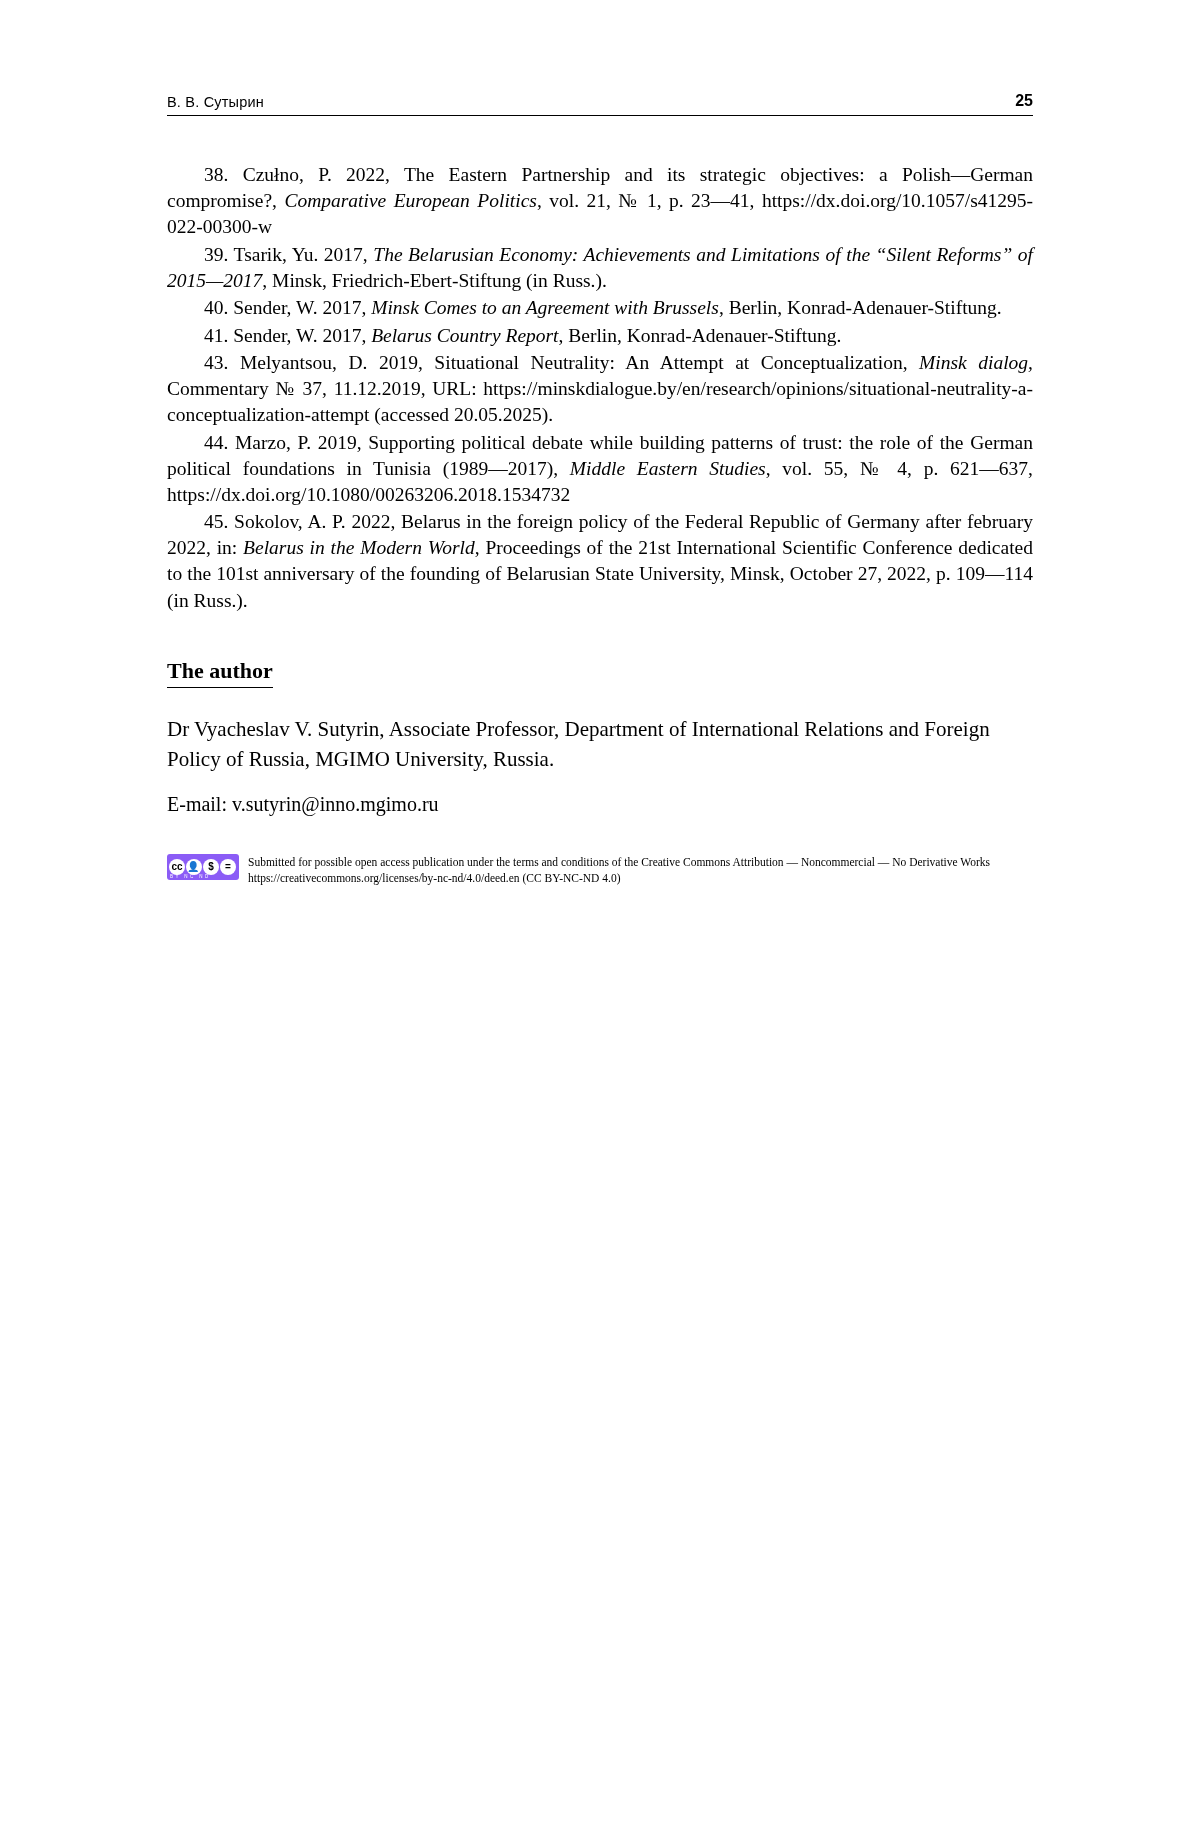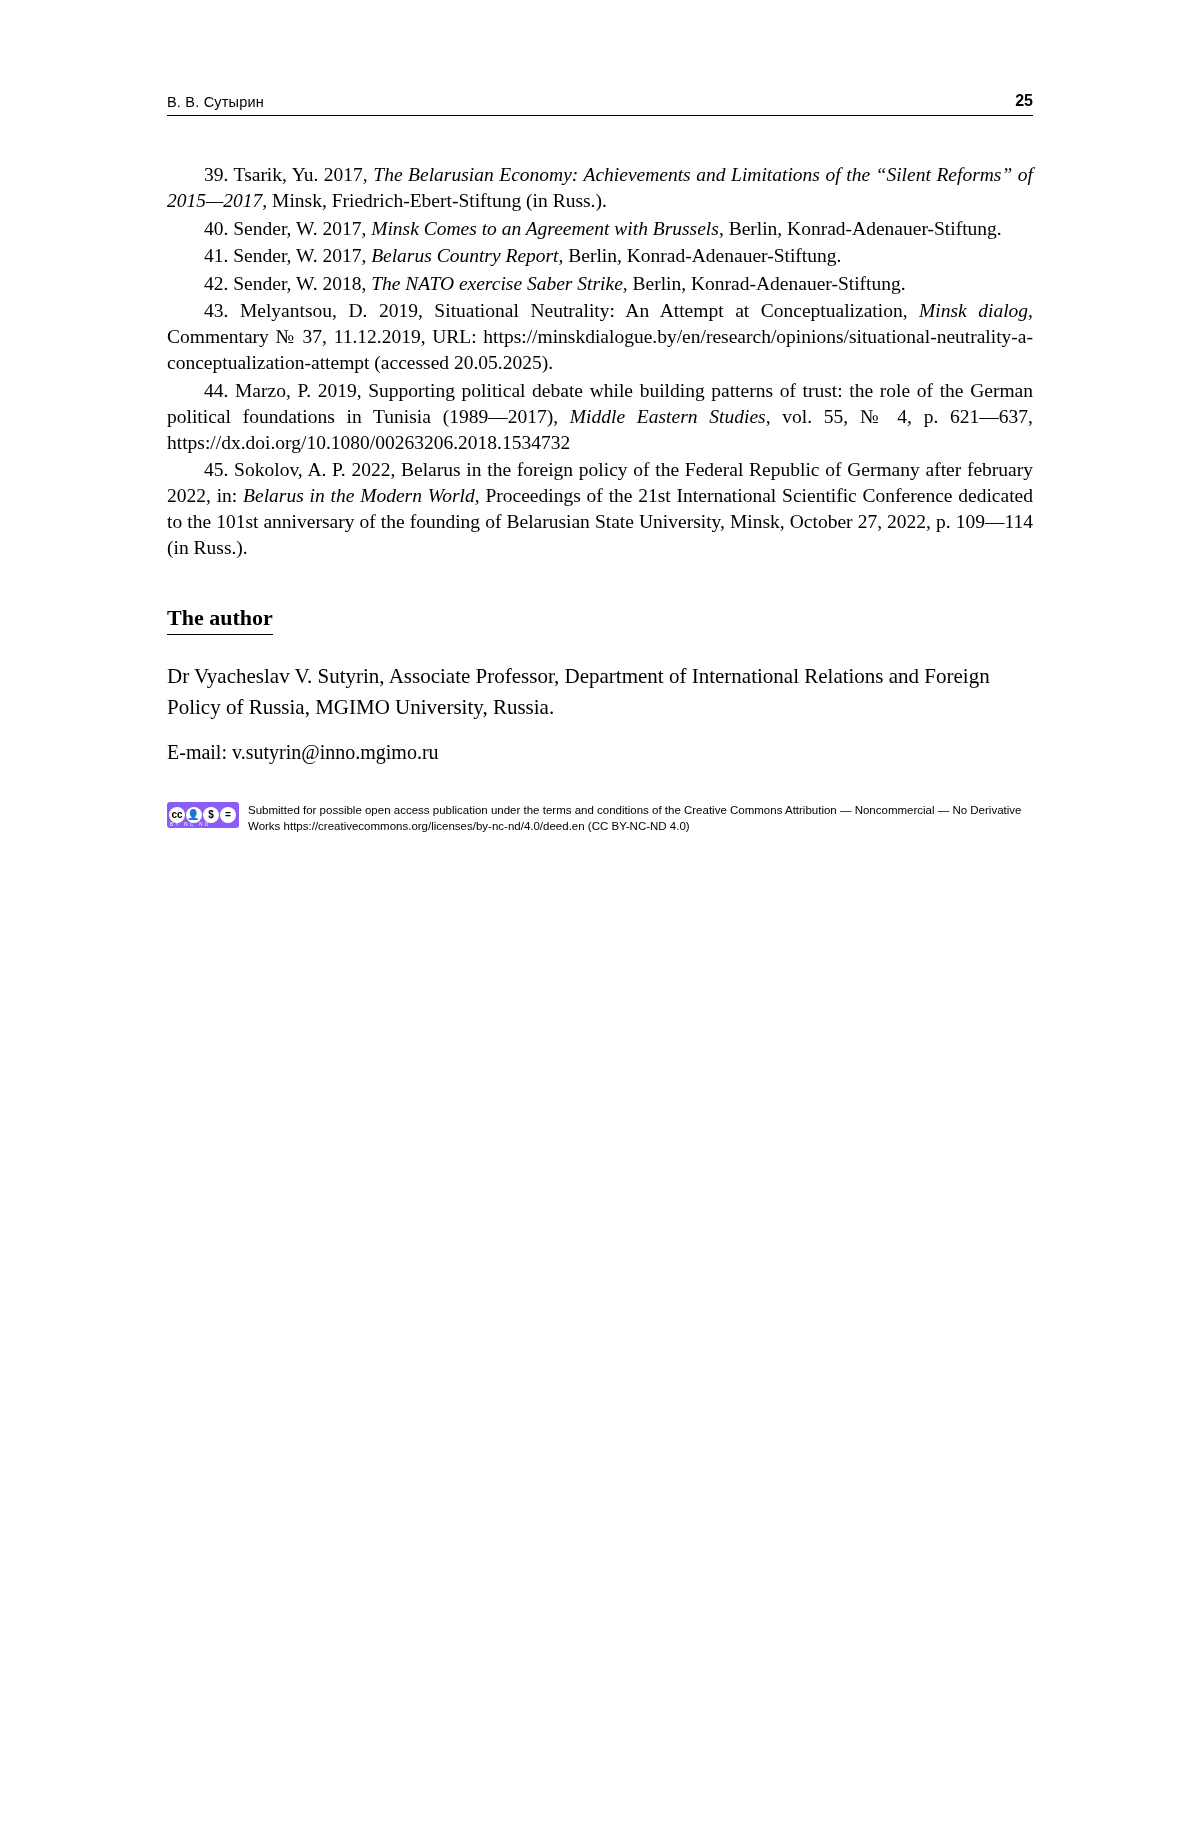--- a/index.html
+++ b/index.html
@@ -116,43 +116,43 @@
   .cc-sub {
     position: absolute;
     bottom: 1px;
     left: 3px;
     font-family: "Liberation Sans", sans-serif;
     font-size: 4.5px;
     color: #fff;
     letter-spacing: 2.4px;
   }
   .license-text {
-    font-family: Liberation Sans, sans-serif;
+    font-family: Liberation Serif, serif;
     font-size: 11.5px;
     line-height: 1.42;
     color: #000;
     max-width: 790px;
   }
 </style>
 </head>
 <body>
 
 <div class="page">
   <div class="content">
 
     <div class="runhead">
       <div class="runhead-author">В. В. Сутырин</div>
       <div class="runhead-page">25</div>
     </div>
 
     <div id="references-list">
+        <p class="ref"><span>38.</span><span> Czułno, P. 2022, The Eastern Partnership and its strategic objectives: a Polish—German compromise?, </span><i>Comparative European Politics</i><span>, vol. 21, № 1, p. 23—41, https://dx.doi.org/10.1057/s41295-022-00300-w</span></p>
         <p class="ref"><span>39.</span><span> Tsarik, Yu. 2017, </span><i>The Belarusian Economy: Achievements and Limitations of the “Silent Reforms” of 2015—2017</i><span>, Minsk, Friedrich-Ebert-Stiftung (in Russ.).</span></p>
         <p class="ref"><span>40.</span><span> Sender, W. 2017, </span><i>Minsk Comes to an Agreement with Brussels</i><span>, Berlin, Konrad-Adenauer-Stiftung.</span></p>
         <p class="ref"><span>41.</span><span> Sender, W. 2017, </span><i>Belarus Country Report</i><span>, Berlin, Konrad-Adenauer-Stiftung.</span></p>
-        <p class="ref"><span>42.</span><span> Sender, W. 2018, </span><i>The NATO exercise Saber Strike</i><span>, Berlin, Konrad-Adenauer-Stiftung.</span></p>
         <p class="ref"><span>43.</span><span> Melyantsou, D. 2019, Situational Neutrality: An Attempt at Conceptualization, </span><i>Minsk dialog,</i><span> Commentary № 37, 11.12.2019, URL: https://minskdialogue.by/en/research/opinions/situational-neutrality-a-conceptualization-attempt (accessed 20.05.2025).</span></p>
         <p class="ref"><span>44.</span><span> Marzo, P. 2019, Supporting political debate while building patterns of trust: the role of the German political foundations in Tunisia (1989—2017), </span><i>Middle Eastern Studies</i><span>, vol. 55, № 4, p. 621—637, https://dx.doi.org/10.1080/00263206.2018.1534732</span></p>
         <p class="ref"><span>45.</span><span> Sokolov, A. P. 2022, Belarus in the foreign policy of the Federal Republic of Germany after february 2022, in: </span><i>Belarus in the Modern World</i><span>, Proceedings of the 21st International Scientific Conference dedicated to the 101st anniversary of the founding of Belarusian State University, Minsk, October 27, 2022, p. 109—114 (in Russ.).</span></p>
       </div>
 
     <div class="author-section">
       <div class="section-title">The author</div>
       <p class="author-line"><span>Dr </span><b>Vyacheslav V. Sutyrin</b><span>, Associate Professor, Department of International Relations and Foreign Policy of Russia, MGIMO University, Russia.</span></p>
       <p class="email-line">E-mail: v.sutyrin@inno.mgimo.ru</p>
     </div>

